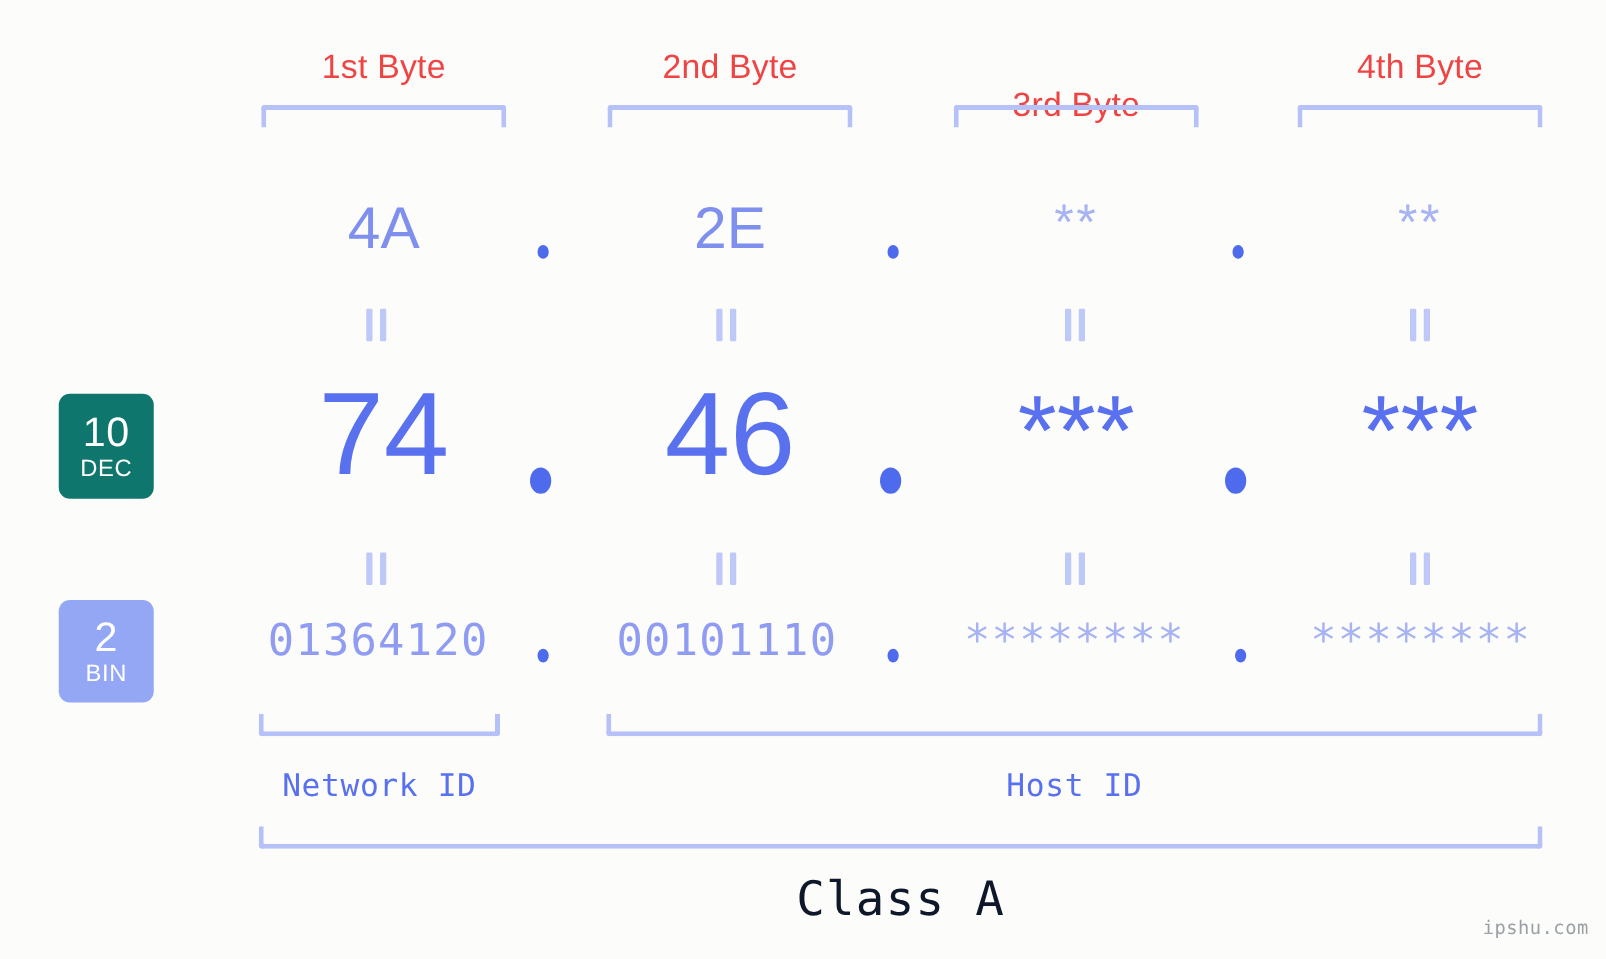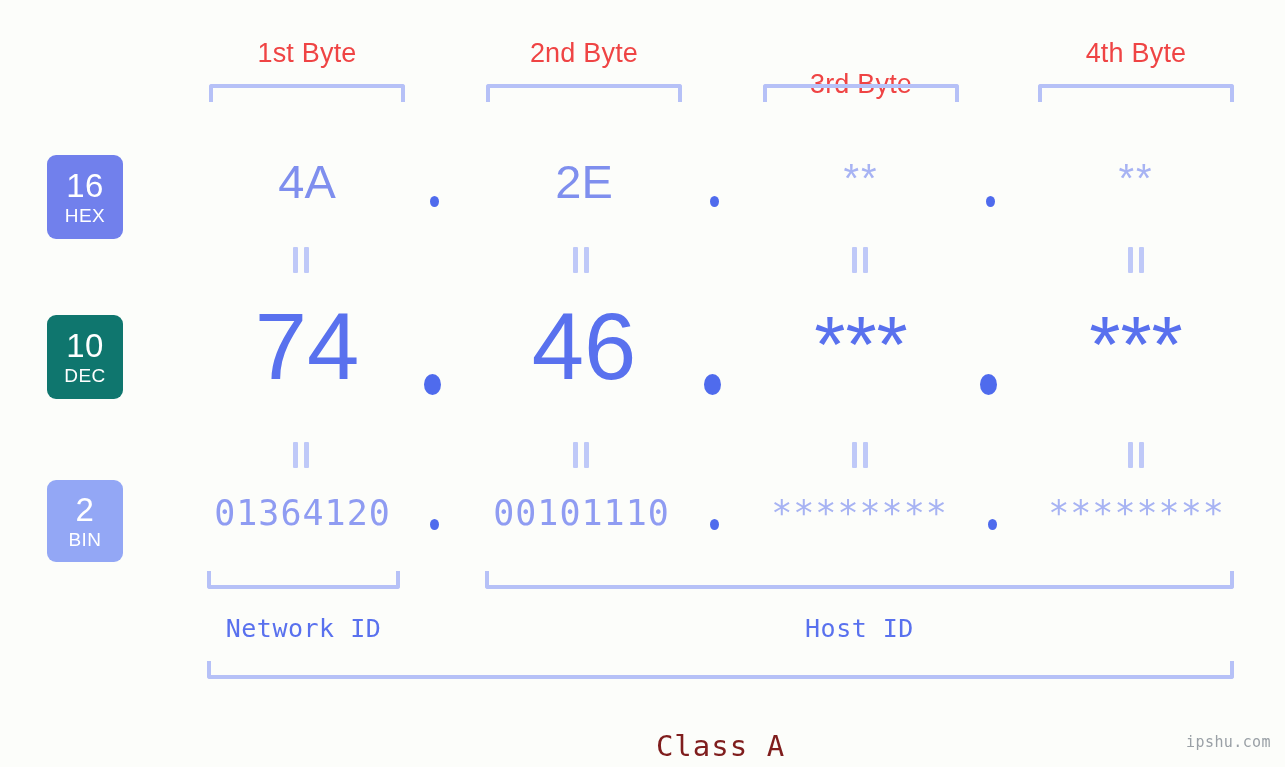--- a/index.html
+++ b/index.html
@@ -106,26 +106,25 @@
     font-family:"DejaVu Sans Mono", monospace;
     font-size:25px;
     color:#5971EE;
     text-align:center;
     white-space:nowrap;
     letter-spacing:0.5px;
   }
   #class-label {
     position:absolute;
     font-family:"DejaVu Sans Mono", monospace;
-    font-size:29px;
-    color:#7f1d1d;
+    font-size:38px;
+    color:#0f172a;
     text-align:center;
     white-space:nowrap;
     letter-spacing:1px;
-    margin-top:32px;
   }
 
   
   #watermark {
     position:absolute;
     right:14px; bottom:16px;
     font-family:"DejaVu Sans Mono", monospace;
     font-size:15px;
     color:#9AA0A6;
     letter-spacing:0.4px;
@@ -139,24 +138,20 @@
   <div class="byte-label" style="left:209px; width:196px;">1st Byte</div>
   <div class="byte-label" style="left:486px; width:196px;">2nd Byte</div>
   <div class="byte-label" style="left:763px; width:196px;margin-top:31px;">3rd Byte</div>
   <div class="byte-label" style="left:1038px; width:196px;">4th Byte</div>
 
   <div class="bracket-down" style="left:209px; top:84px; width:196px;"></div>
   <div class="bracket-down" style="left:486px; top:84px; width:196px;"></div>
   <div class="bracket-down" style="left:763px; top:84px; width:196px;"></div>
   <div class="bracket-down" style="left:1038px; top:84px; width:196px;"></div>
 
-  <div class="badge" id="badge-hex">
-    <span class="num">16</span>
-    <span class="nm">HEX</span>
-  </div>
   <div class="badge" id="badge-dec">
     <span class="num">10</span>
     <span class="nm">DEC</span>
   </div>
   <div class="badge" id="badge-bin">
     <span class="num">2</span>
     <span class="nm">BIN</span>
   </div>
 
   <div class="hex-row">

